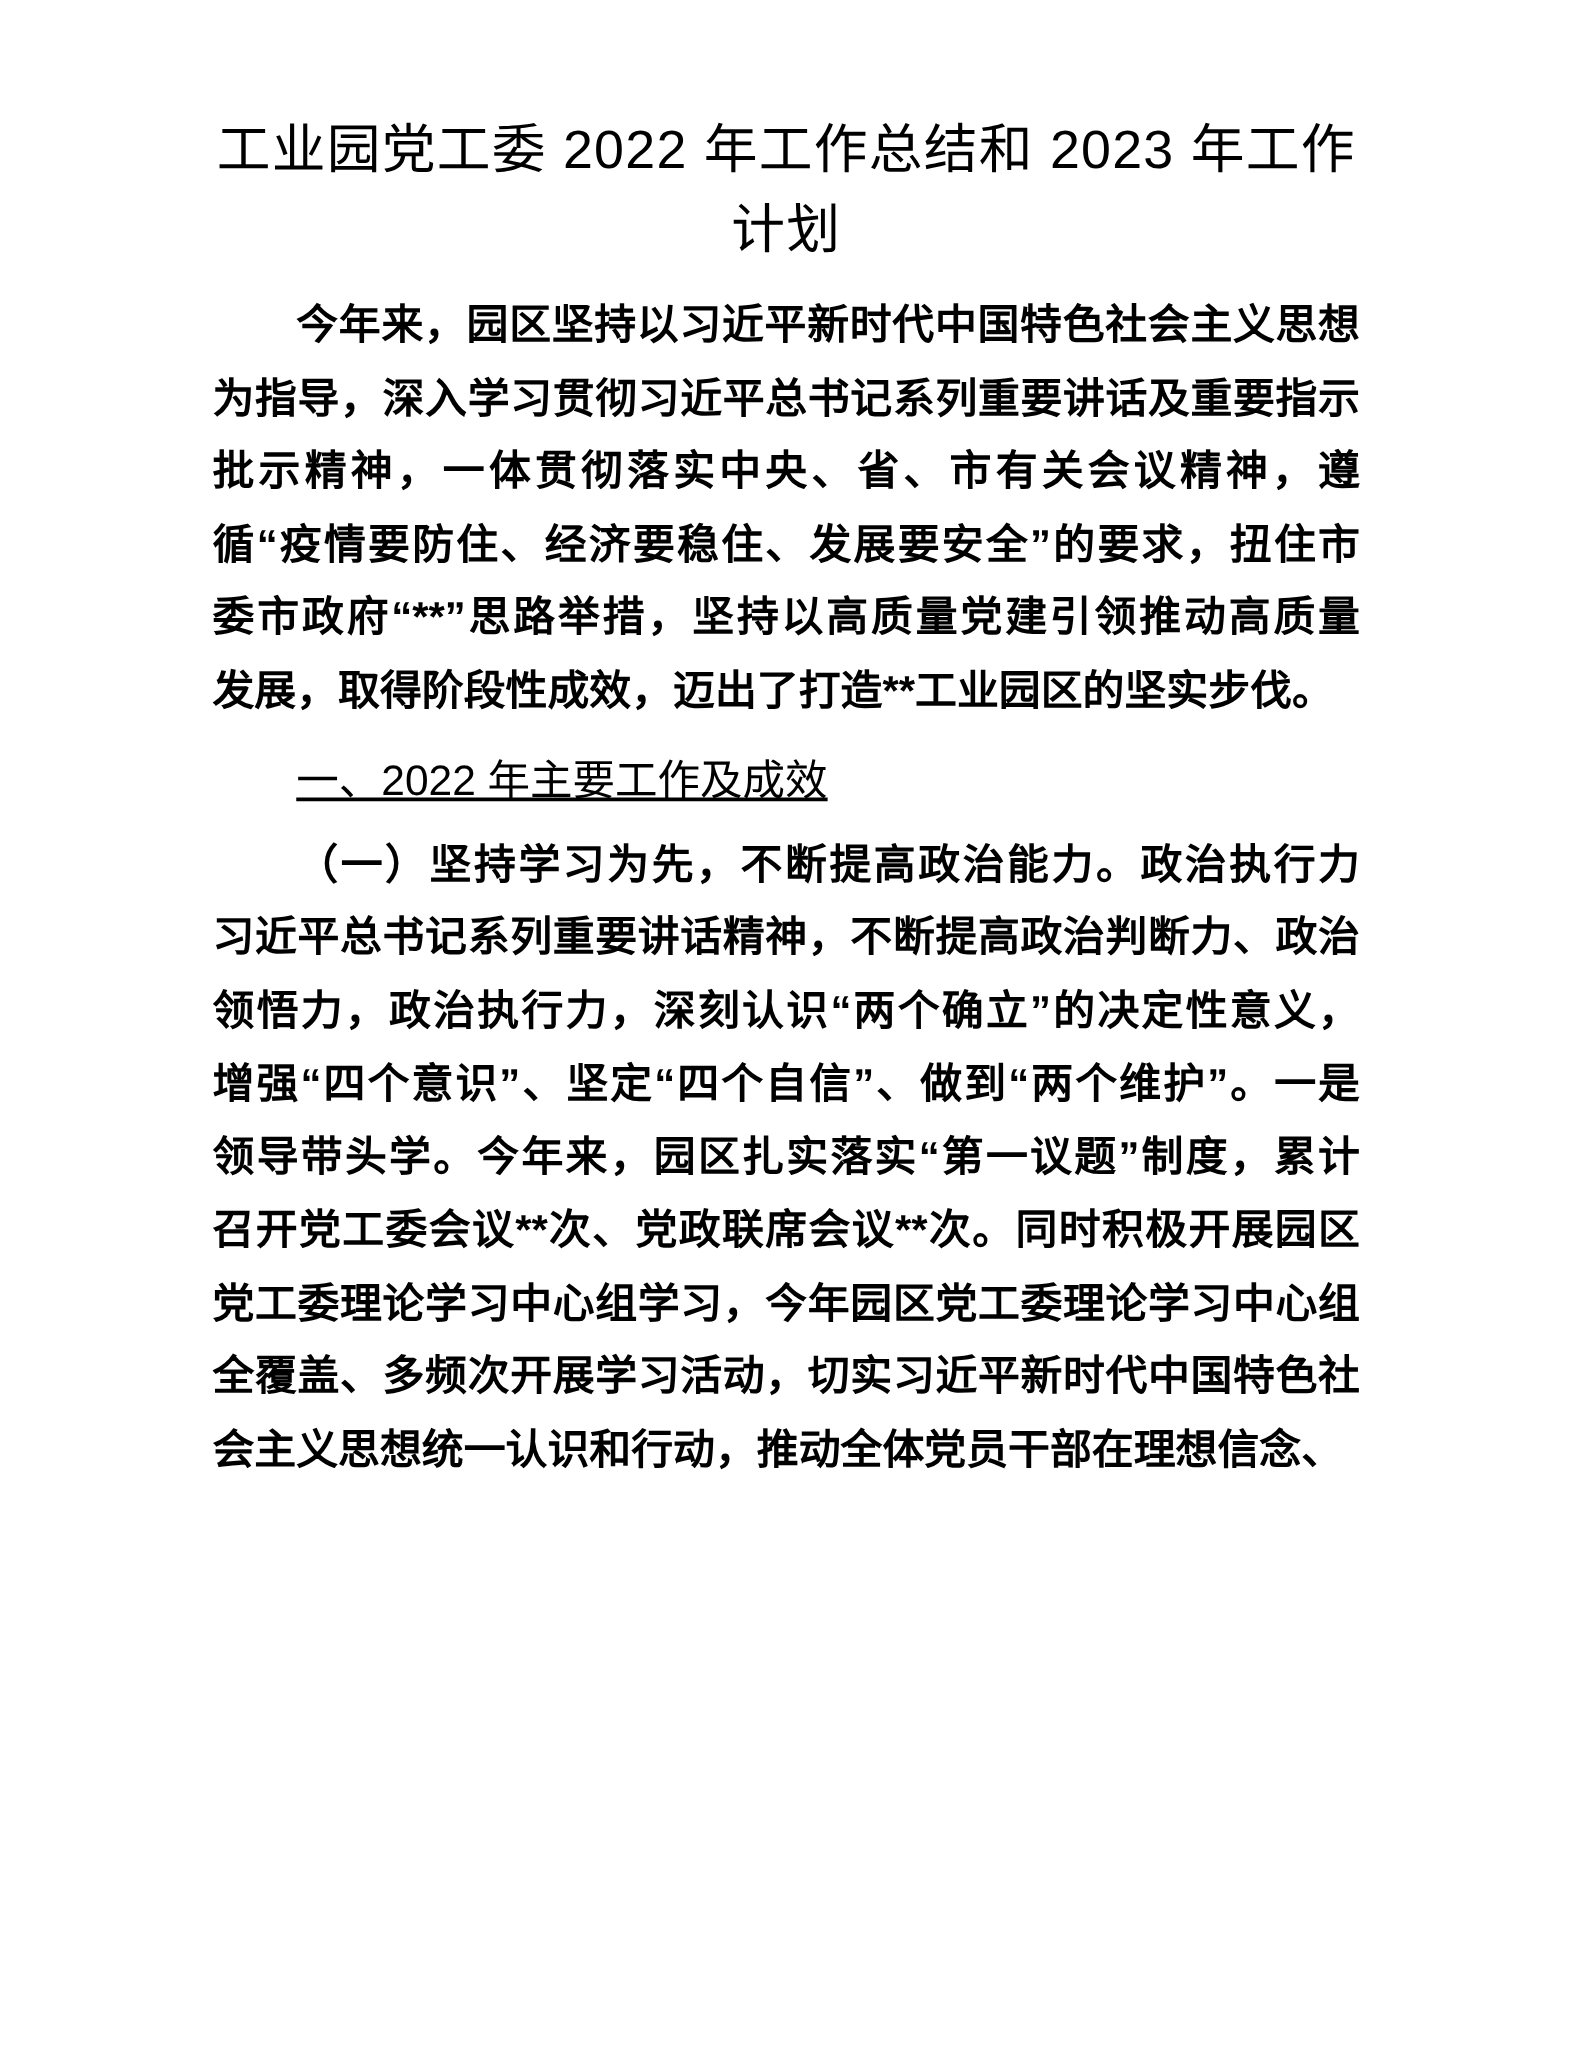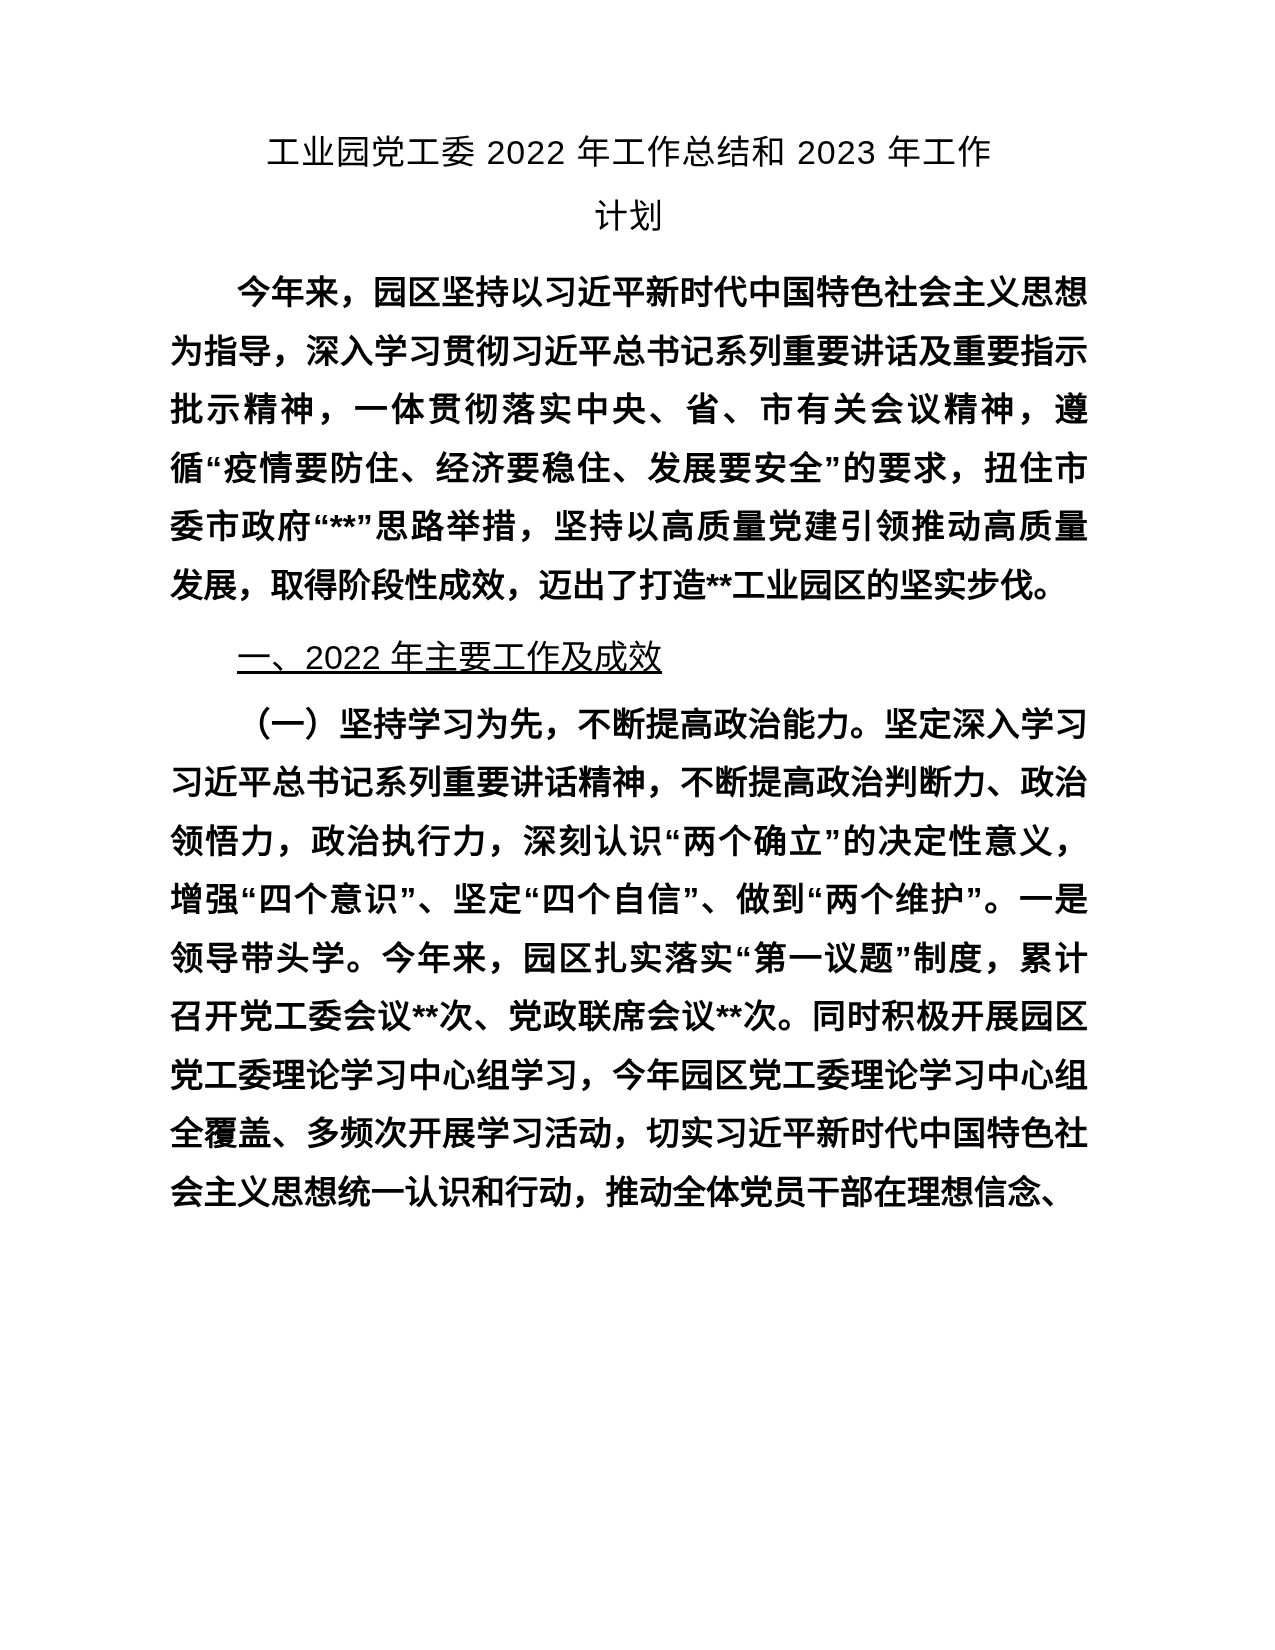--- a/index.html
+++ b/index.html
@@ -14,22 +14,22 @@
     font-family: "Liberation Sans", "DejaVu Sans", sans-serif;
     color: #000000;
   }
   .content {
     position: absolute;
     left: 170px;
     top: 0;
     width: 918px;
   }
   .doc-title {
-    margin-top: 120px;
-    font-size: 34px;
+    margin-top: 88px;
+    font-size: 43px;
     line-height: 64px;
     font-weight: 400;
     text-align: center;
     letter-spacing: 1px;
   }
   .doc-title .t-line { display: block; }
   .para { margin-top: 16px; font-weight: bold; }
   .para-2 { margin-top: 9px; }
   .line {
     font-size: 33.5px;
@@ -68,21 +68,21 @@
       <div class="line">为指导，深入学习贯彻习近平总书记系列重要讲话及重要指示</div>
       <div class="line">批示精神，一体贯彻落实中央、省、市有关会议精神，遵</div>
       <div class="line">循“疫情要防住、经济要稳住、发展要安全”的要求，扭住市</div>
       <div class="line">委市政府“**”思路举措，坚持以高质量党建引领推动高质量</div>
       <div class="line last">发展，取得阶段性成效，迈出了打造**工业园区的坚实步伐。</div>
     </div>
 
     <h2 class="heading">一、2022 年主要工作及成效</h2>
 
     <div class="para para-2">
-      <div class="line indent">（一）坚持学习为先，不断提高政治能力。坚定深入学习</div>
+      <div class="line indent">（一）坚持学习为先，不断提高政治能力。政治执行力</div>
       <div class="line">习近平总书记系列重要讲话精神，不断提高政治判断力、政治</div>
       <div class="line">领悟力，政治执行力，深刻认识“两个确立”的决定性意义，</div>
       <div class="line">增强“四个意识”、坚定“四个自信”、做到“两个维护”。一是</div>
       <div class="line">领导带头学。今年来，园区扎实落实“第一议题”制度，累计</div>
       <div class="line">召开党工委会议**次、党政联席会议**次。同时积极开展园区</div>
       <div class="line">党工委理论学习中心组学习，今年园区党工委理论学习中心组</div>
       <div class="line">全覆盖、多频次开展学习活动，切实习近平新时代中国特色社</div>
       <div class="line last">会主义思想统一认识和行动，推动全体党员干部在理想信念、</div>
     </div>
 

